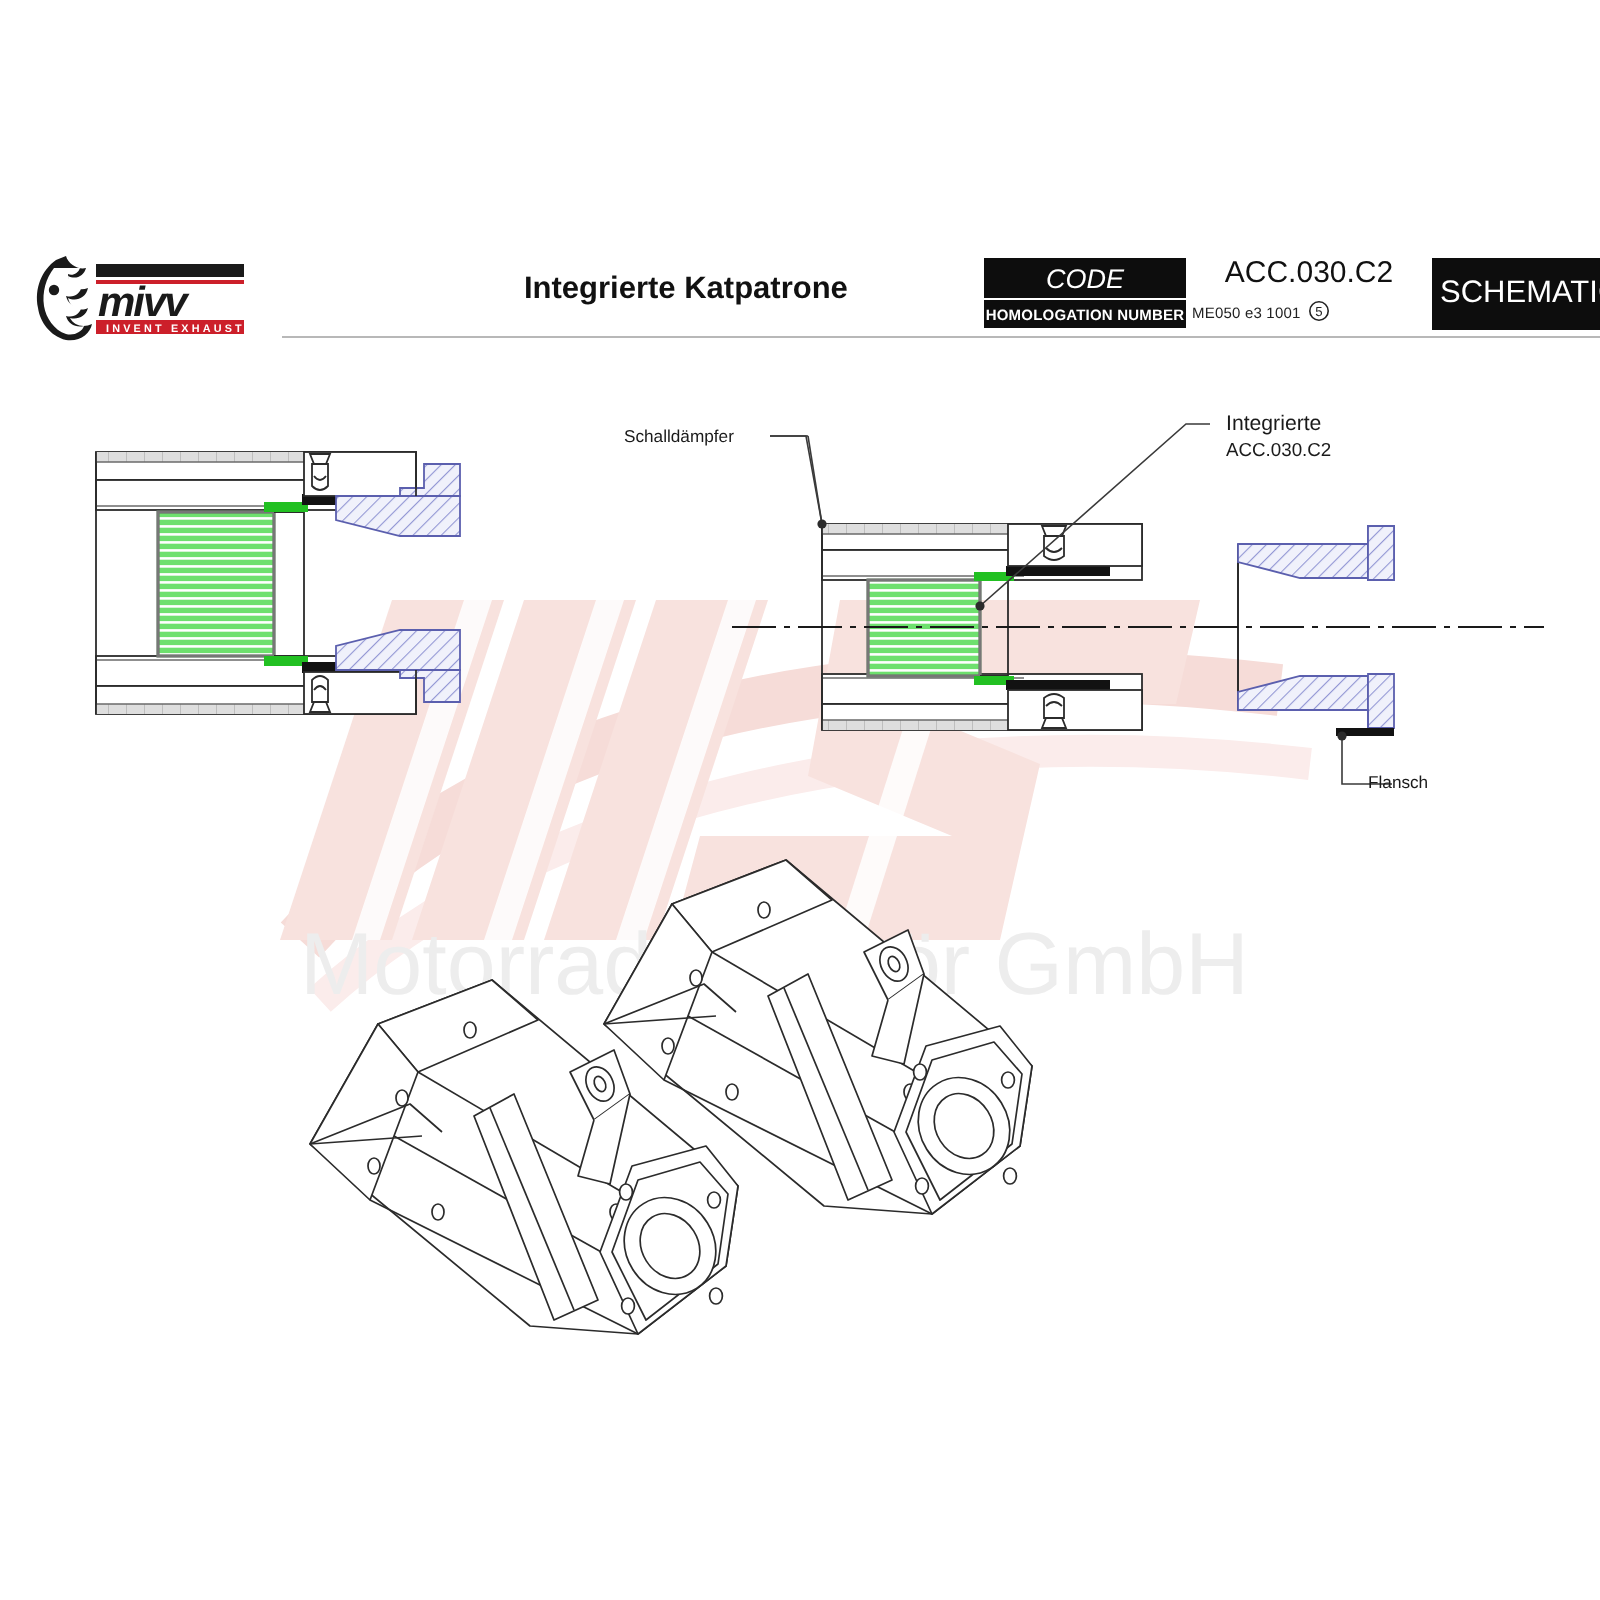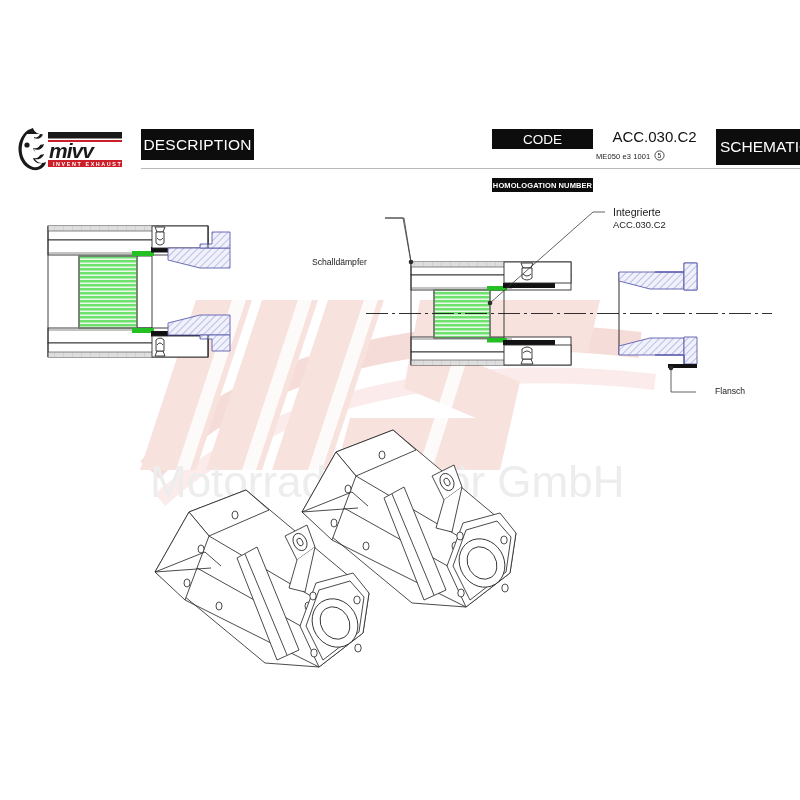--- a/index.html
+++ b/index.html
@@ -69,30 +69,30 @@
     font-size: 15.5px;
     font-weight: bold;
     color: #111;
   }
   #code-tag {
     left: 492px;
     top: 4px;
     width: 101px;
     height: 20px;
     font-size: 13.5px;
+    font-style: italic;
   }
   #homolog-tag {
     left: 492px;
     top: 25px;
     width: 101px;
     height: 14px;
     font-size: 7.5px;
     font-weight: bold;
     letter-spacing: 0.1px;
-    margin-top: 28px;
   }
   #code-value {
     position: absolute;
     left: 596px;
     top: 3px;
     width: 117px;
     text-align: center;
     font-size: 15px;
     color: #111;
   }
@@ -133,24 +133,24 @@
   }
 
   
   .callout {
     position: absolute;
     font-family: "Liberation Sans", sans-serif;
     color: #1a1a1a;
     white-space: nowrap;
     z-index: 5;
   }
-  #label-schalldaempfer { left: 312px; top: 213px; font-size: 8.6px; margin-top: 44px; }
+  #label-schalldaempfer { left: 312px; top: 213px; font-size: 8.6px; }
   #label-katpatrone     { left: 613px; top: 206px; font-size: 10.6px; }
   #label-katpatrone-code{ left: 613px; top: 219px; font-size: 9.4px; }
-  #label-flansch        { left: 715px; top: 386px; font-size: 8.6px; }
+  #label-flansch        { left: 684px; top: 386px; font-size: 8.6px; }
 </style>
 </head>
 <body>
 
 <svg id="watermark-layer" viewBox="0 0 800 800" xmlns="http://www.w3.org/2000/svg">
   <defs>
     <clipPath id="wm-clip">
         <rect x="140" y="230" width="520" height="330"></rect>
       </clipPath>
   </defs>
@@ -196,22 +196,22 @@
 
     <g transform="translate(36,4)">
       <rect x="0" y="3" width="74" height="6.5" fill="#1a1a1a"></rect>
       <rect x="0" y="11" width="74" height="2" fill="#cc1f2a"></rect>
       <text x="1" y="29" font-family="Liberation Sans, sans-serif" font-size="21" font-weight="bold" font-style="italic" fill="#1a1a1a" letter-spacing="-1">mivv</text>
       <rect x="0" y="31" width="74" height="7" fill="#cc1f2a"></rect>
       <text x="5" y="37" font-family="Liberation Sans, sans-serif" font-size="5.4" font-weight="bold" fill="#ffffff" letter-spacing="1.6">INVENT EXHAUSTS</text>
     </g>
   </svg>
 
-  <div class="hdr-black" id="desc-tag">DESCRIPTION</div>
-
+
+  <div id="desc-value">Integrierte Katpatrone</div>
 
   <div class="hdr-black" id="code-tag">CODE</div>
 
   <div class="hdr-black" id="homolog-tag">HOMOLOGATION NUMBER</div>
 
   <div id="code-value">ACC.030.C2</div>
 
   <div id="homolog-value">
     <span>ME050 e3 1001</span>
     <svg width="11" height="11" viewBox="0 0 11 11" style="vertical-align:-2px;margin-left:2px" xmlns="http://www.w3.org/2000/svg">

